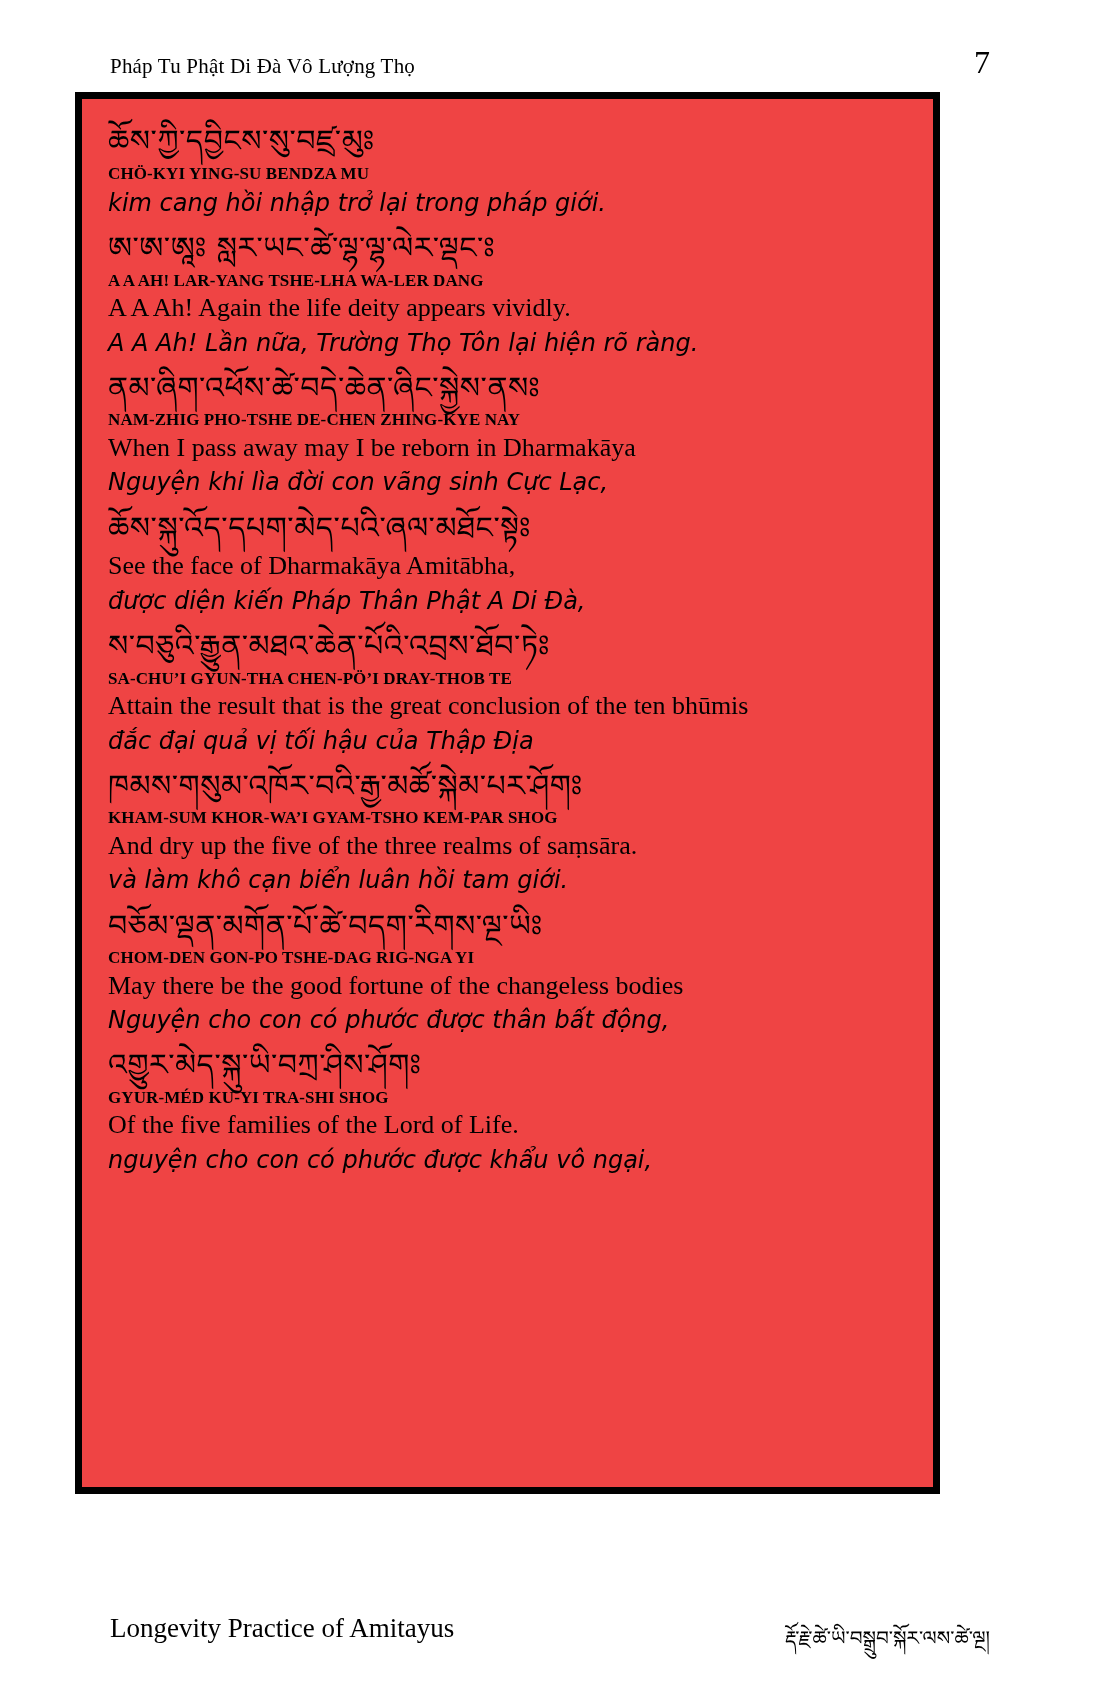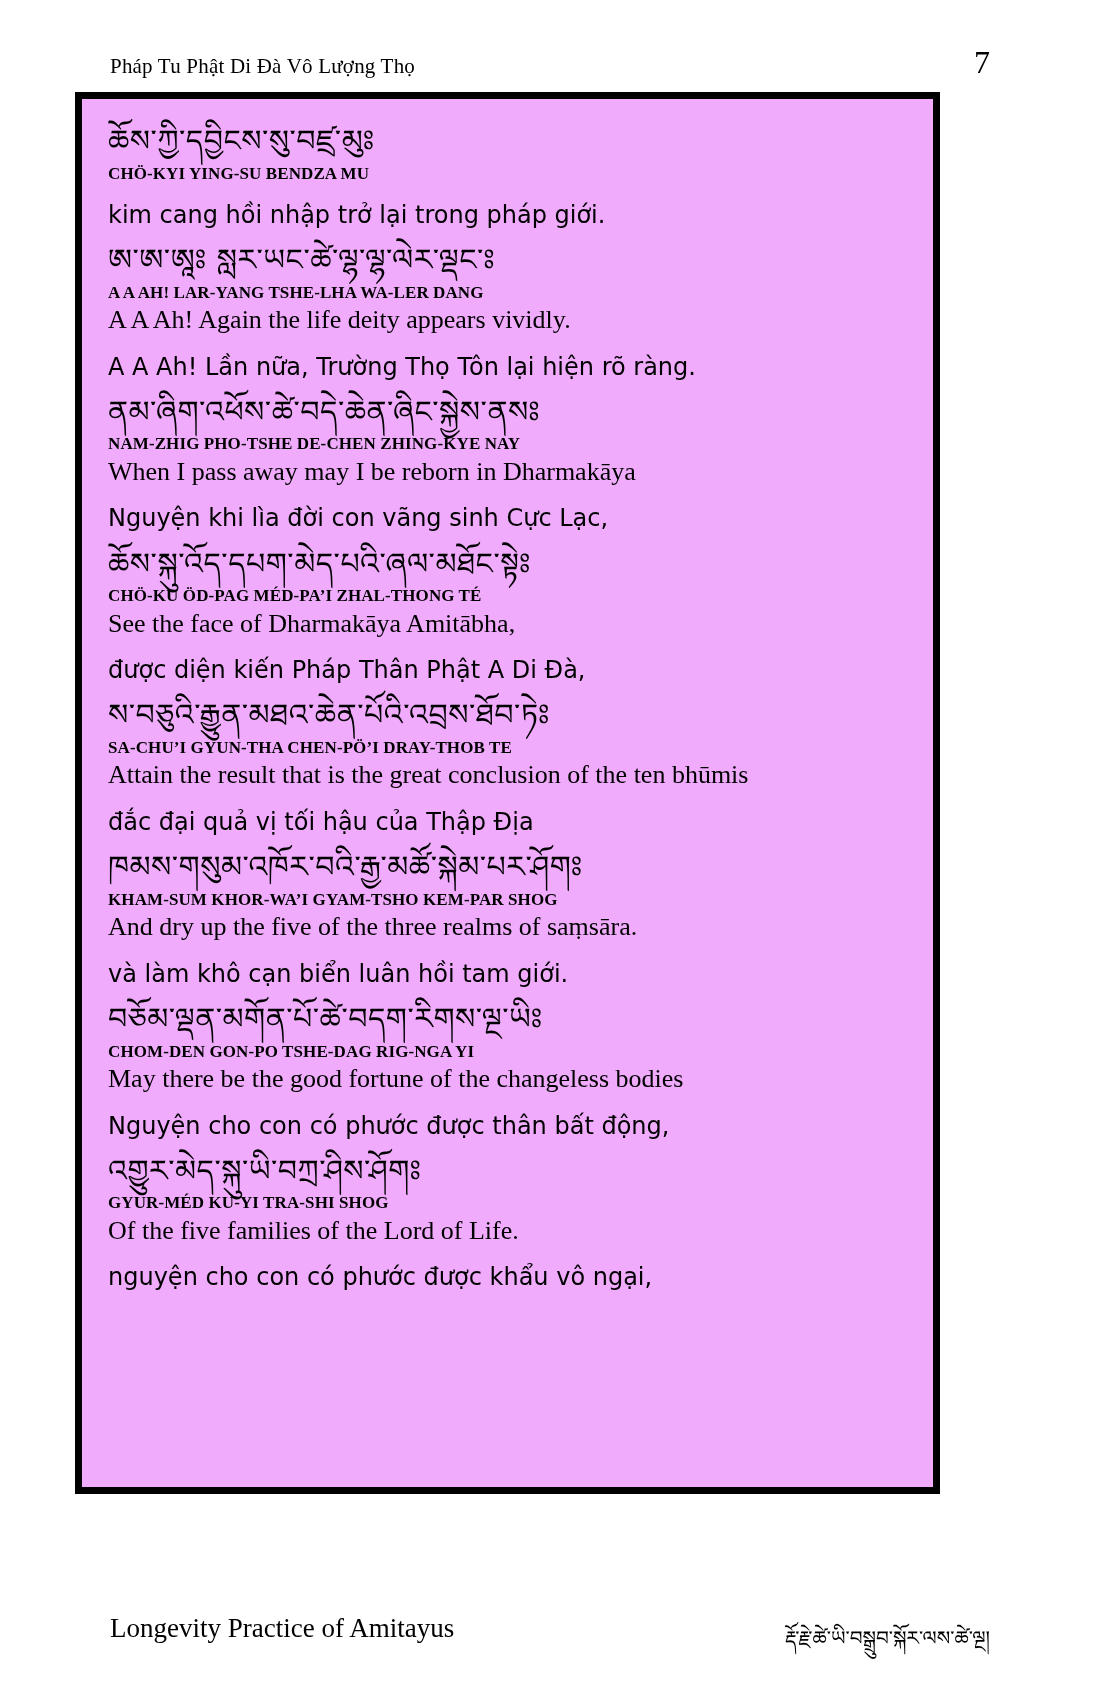--- a/index.html
+++ b/index.html
@@ -41,21 +41,21 @@
 
   
   .frame {
     position: absolute;
     top: 92px;
     left: 75px;
     width: 865px;
     height: 1402px;
     border: 7px solid #000000;
     box-sizing: border-box;
-    background: #f0abfc;
+    background: #ef4444;
   }
   .frame-inner {
     position: absolute;
     top: 18px;
     left: 26px;
     right: 14px;
     bottom: 4px;
   }
 
   
@@ -84,22 +84,23 @@
     font-family: "Liberation Serif", serif;
     font-size: 26px;
     line-height: 1.22;
     margin: 0 0 1px 0;
     white-space: nowrap;
   }
   .line-vietnamese {
     font-family: "DejaVu Sans", sans-serif;
     font-size: 24px;
     line-height: 1.3;
-    margin: 16px 0 2px 0;
+    margin: 4px 0 2px 0;
     white-space: nowrap;
+    font-style: italic;
   }
 
   
   .page-footer {
     position: absolute;
     top: 1608px;
     left: 110px;
     right: 110px;
     height: 40px;
     display: flex;
@@ -145,21 +146,20 @@
 
     <div class="stanza">
       <div class="line-tibetan">ནམ་ཞིག་འཕོས་ཚེ་བདེ་ཆེན་ཞིང་སྐྱེས་ནསཿ</div>
       <div class="line-translit">NAM-ZHIG PHO-TSHE DE-CHEN ZHING-KYE NAY</div>
       <div class="line-english">When I pass away may I be reborn in Dharmakāya</div>
       <div class="line-vietnamese">Nguyện khi lìa đời con vãng sinh Cực Lạc,</div>
     </div>
 
     <div class="stanza">
       <div class="line-tibetan">ཆོས་སྐུ་འོད་དཔག་མེད་པའི་ཞལ་མཐོང་སྟེཿ</div>
-      <div class="line-translit">CHÖ-KU ÖD-PAG MÉD-PA’I ZHAL-THONG TÉ</div>
       <div class="line-english">See the face of Dharmakāya Amitābha,</div>
       <div class="line-vietnamese">được diện kiến Pháp Thân Phật A Di Đà,</div>
     </div>
 
     <div class="stanza">
       <div class="line-tibetan">ས་བཅུའི་རྒྱུན་མཐའ་ཆེན་པོའི་འབྲས་ཐོབ་ཏེཿ</div>
       <div class="line-translit">SA-CHU’I GYUN-THA CHEN-PÖ’I DRAY-THOB TE</div>
       <div class="line-english">Attain the result that is the great conclusion of the ten bhūmis</div>
       <div class="line-vietnamese">đắc đại quả vị tối hậu của Thập Địa</div>
     </div>

